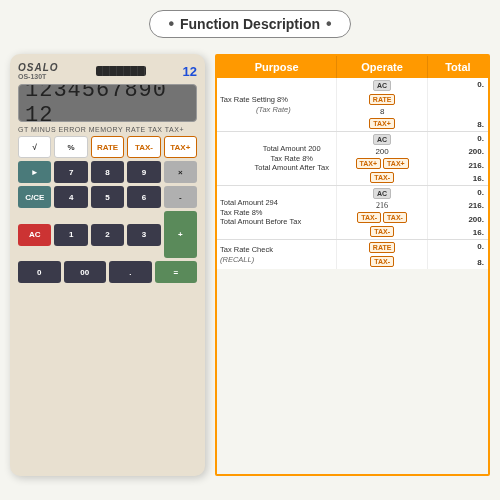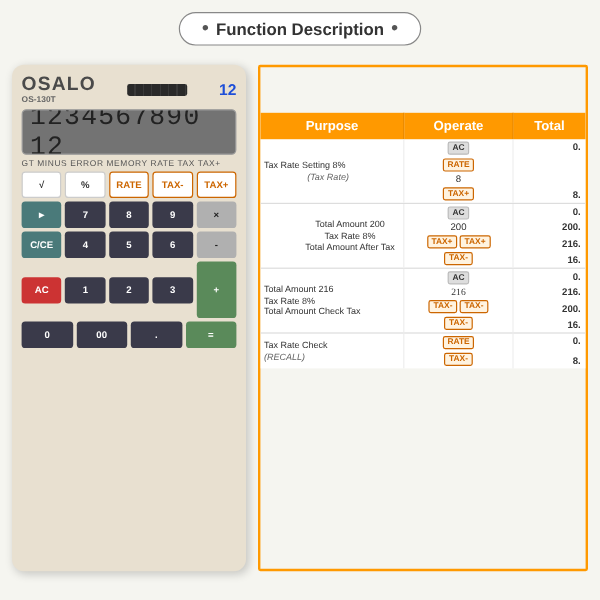--- a/index.html
+++ b/index.html
@@ -167,21 +167,20 @@
       grid-template-columns: 2fr 1.5fr 1fr;
     }
     .th {
       background: #ff9900;
       color: #fff;
       font-weight: bold;
       font-size: 11px;
       padding: 5px 4px;
       text-align: center;
       border-right: 1px solid #e68800;
-      margin-top: 38px;
     }
     .th:last-child { border-right: none; }
 
     .table-body {
       background: #fff;
     }
 
     .table-section {
       border-bottom: 1px solid #ddd;
     }
@@ -261,21 +260,21 @@
     <span class="dot">•</span>
   </div>
 </div>
 
 <div class="main-content">
 
   <div class="calculator">
 
     <div class="calc-brand">
       <div>
-        <div style="font-size:16px;font-weight:bold;color:#4a4a4a;letter-spacing:1px;">OSALO</div>
+        <div style="font-size:10px;font-weight:bold;color:#4a4a4a;letter-spacing:1px;font-style:italic;">OSALO</div>
         <div style="font-size:7px;color:#666;">OS-130T</div>
       </div>
       <div class="solar-panel"></div>
       <div class="digits" style="font-size:13px;font-weight:bold;color:#1d4ed8;">12</div>
     </div>
 
     <div class="calc-display">
       <span>1234567890 12</span>
     </div>
     <div class="calc-indicators">GT  MINUS ERROR MEMORY RATE TAX  TAX+</div>
@@ -387,23 +386,23 @@
             <span>200.</span>
             <span>216.</span>
             <span>16.</span>
           </div>
         </div>
       </div>
 
       <div class="table-section">
         <div class="table-row">
           <div class="td purpose-cell" style="flex-direction:column;align-items:flex-start;justify-content:center;">
-            <div>Total Amount 216</div>
+            <div>Total Amount 294</div>
             <div>Tax Rate 8%</div>
-            <div>Total Amount Check Tax</div>
+            <div>Total Amount Before Tax</div>
           </div>
           <div class="td operate-cell">
             <div class="op-row">
               <span class="mini-btn">AC</span>
             </div>
             <div class="op-row">
               <span style="font-size:8px;font-family:Liberation Serif, serif;">216</span>
             </div>
             <div class="op-row">
               <span class="mini-btn mini-btn-orange">TAX-</span>

